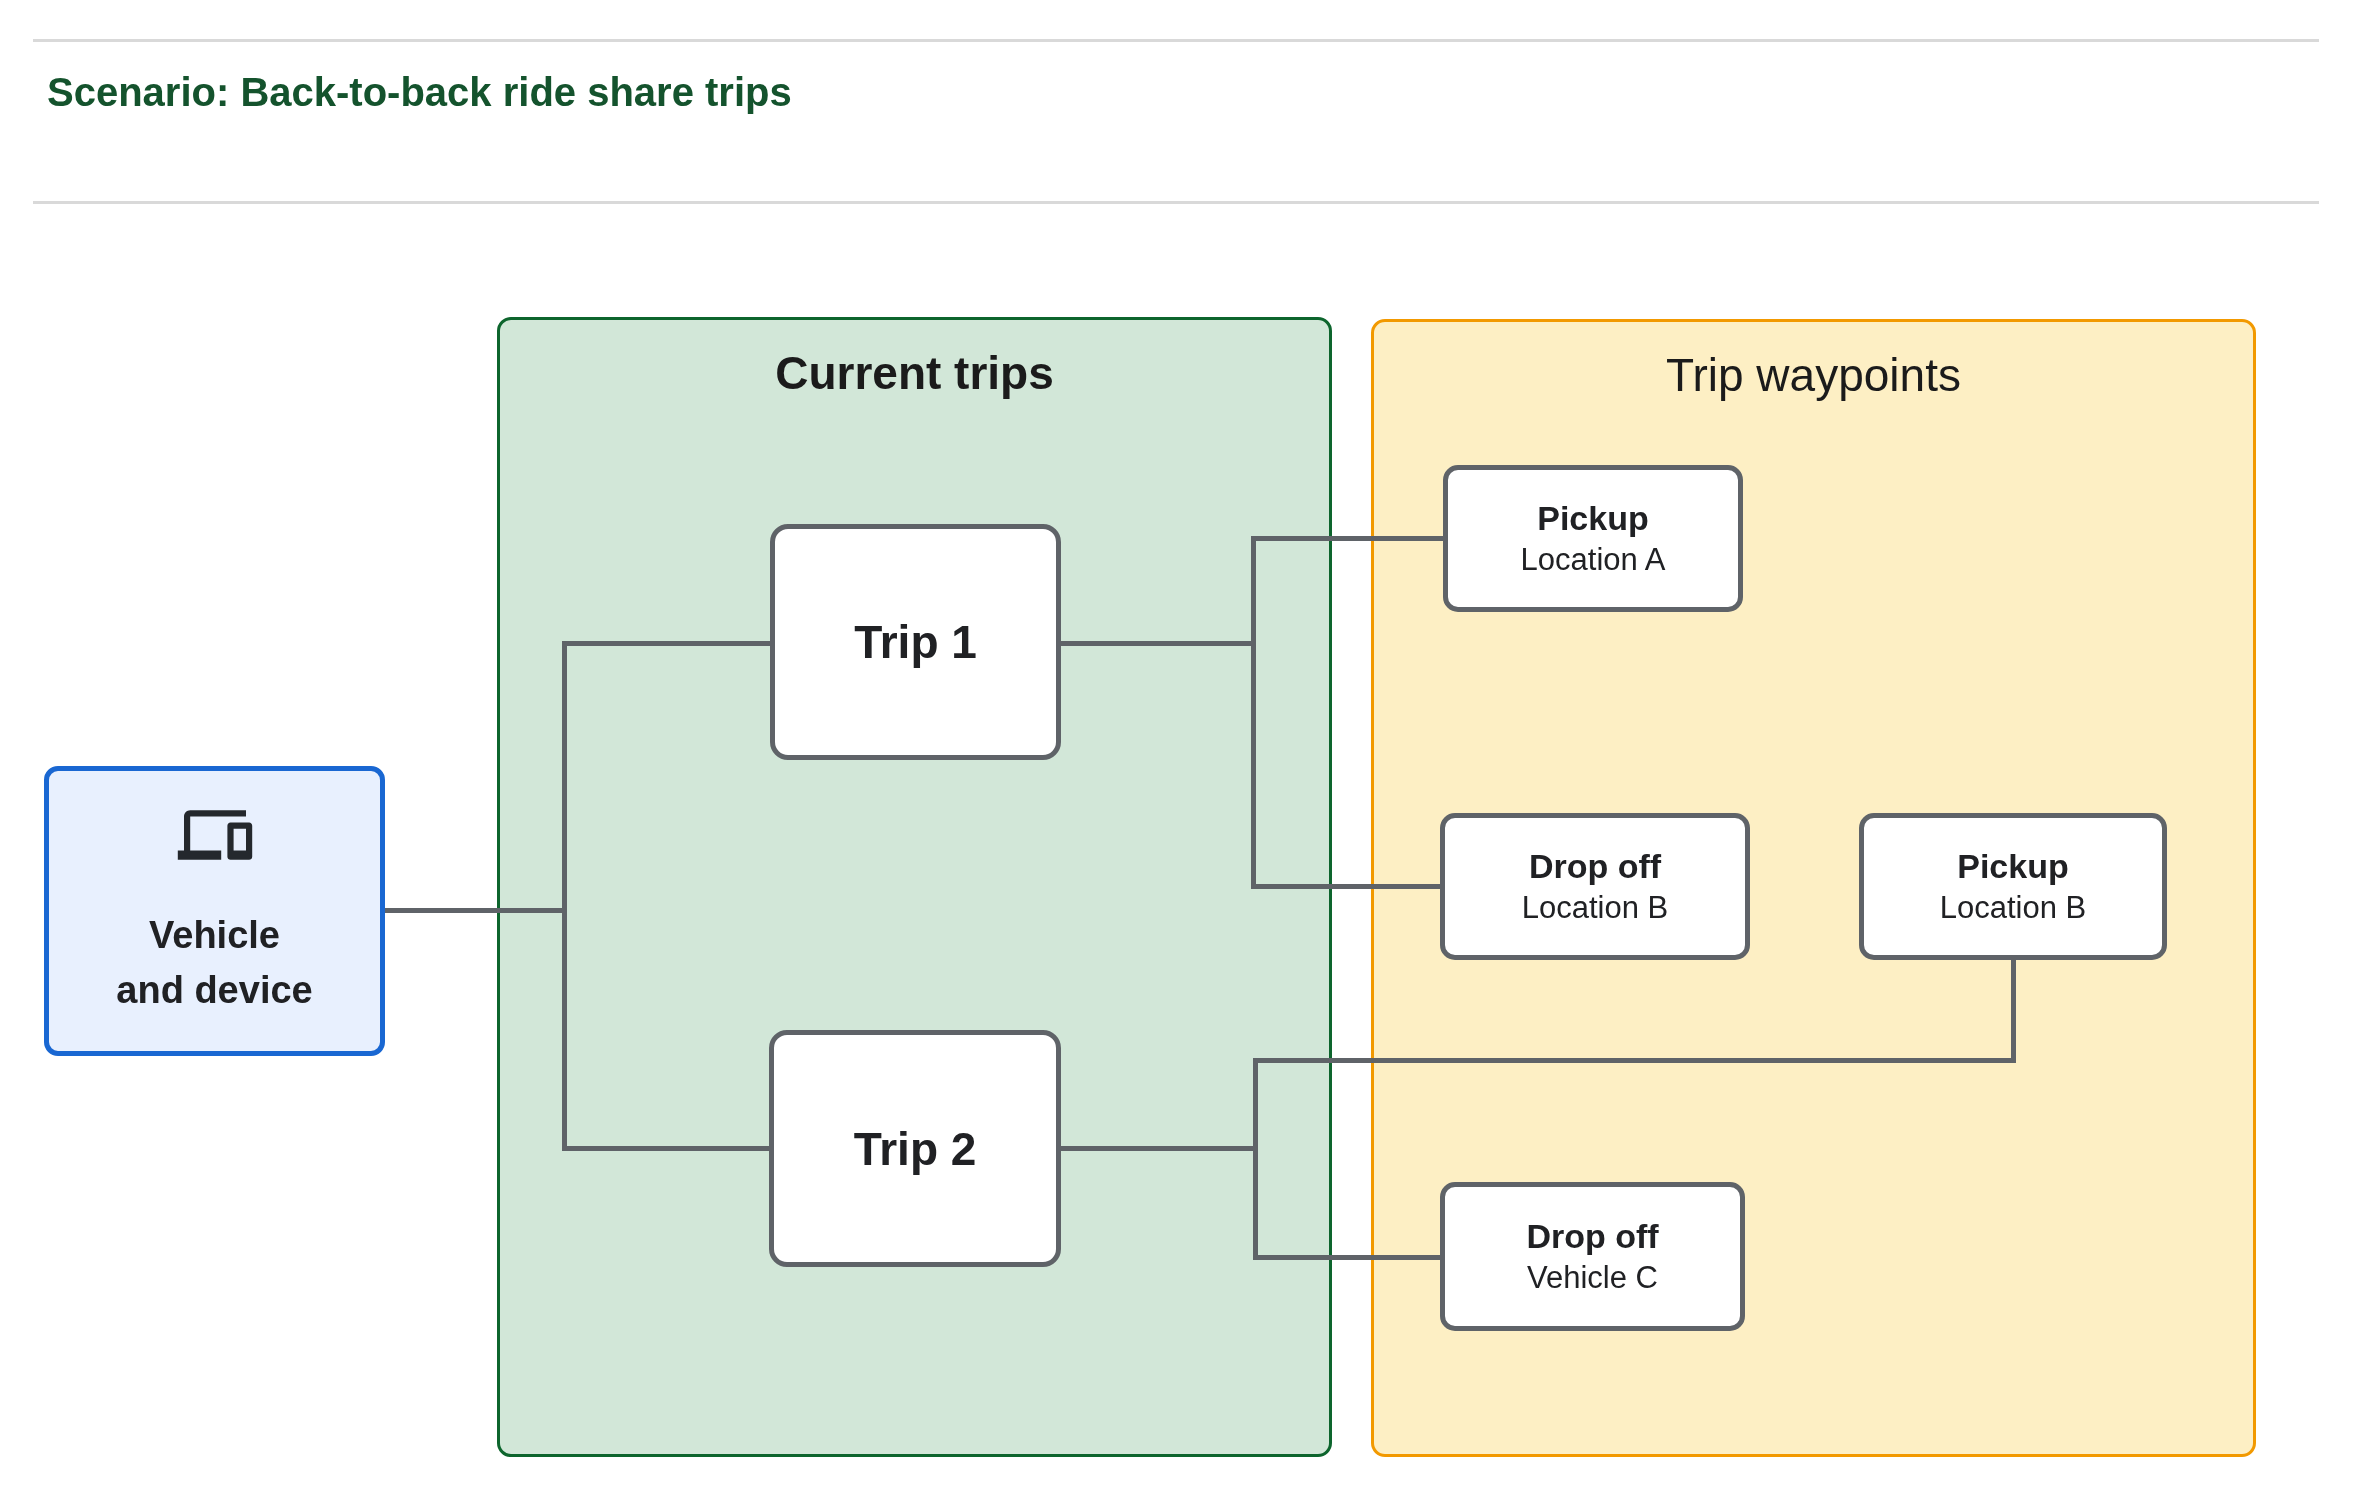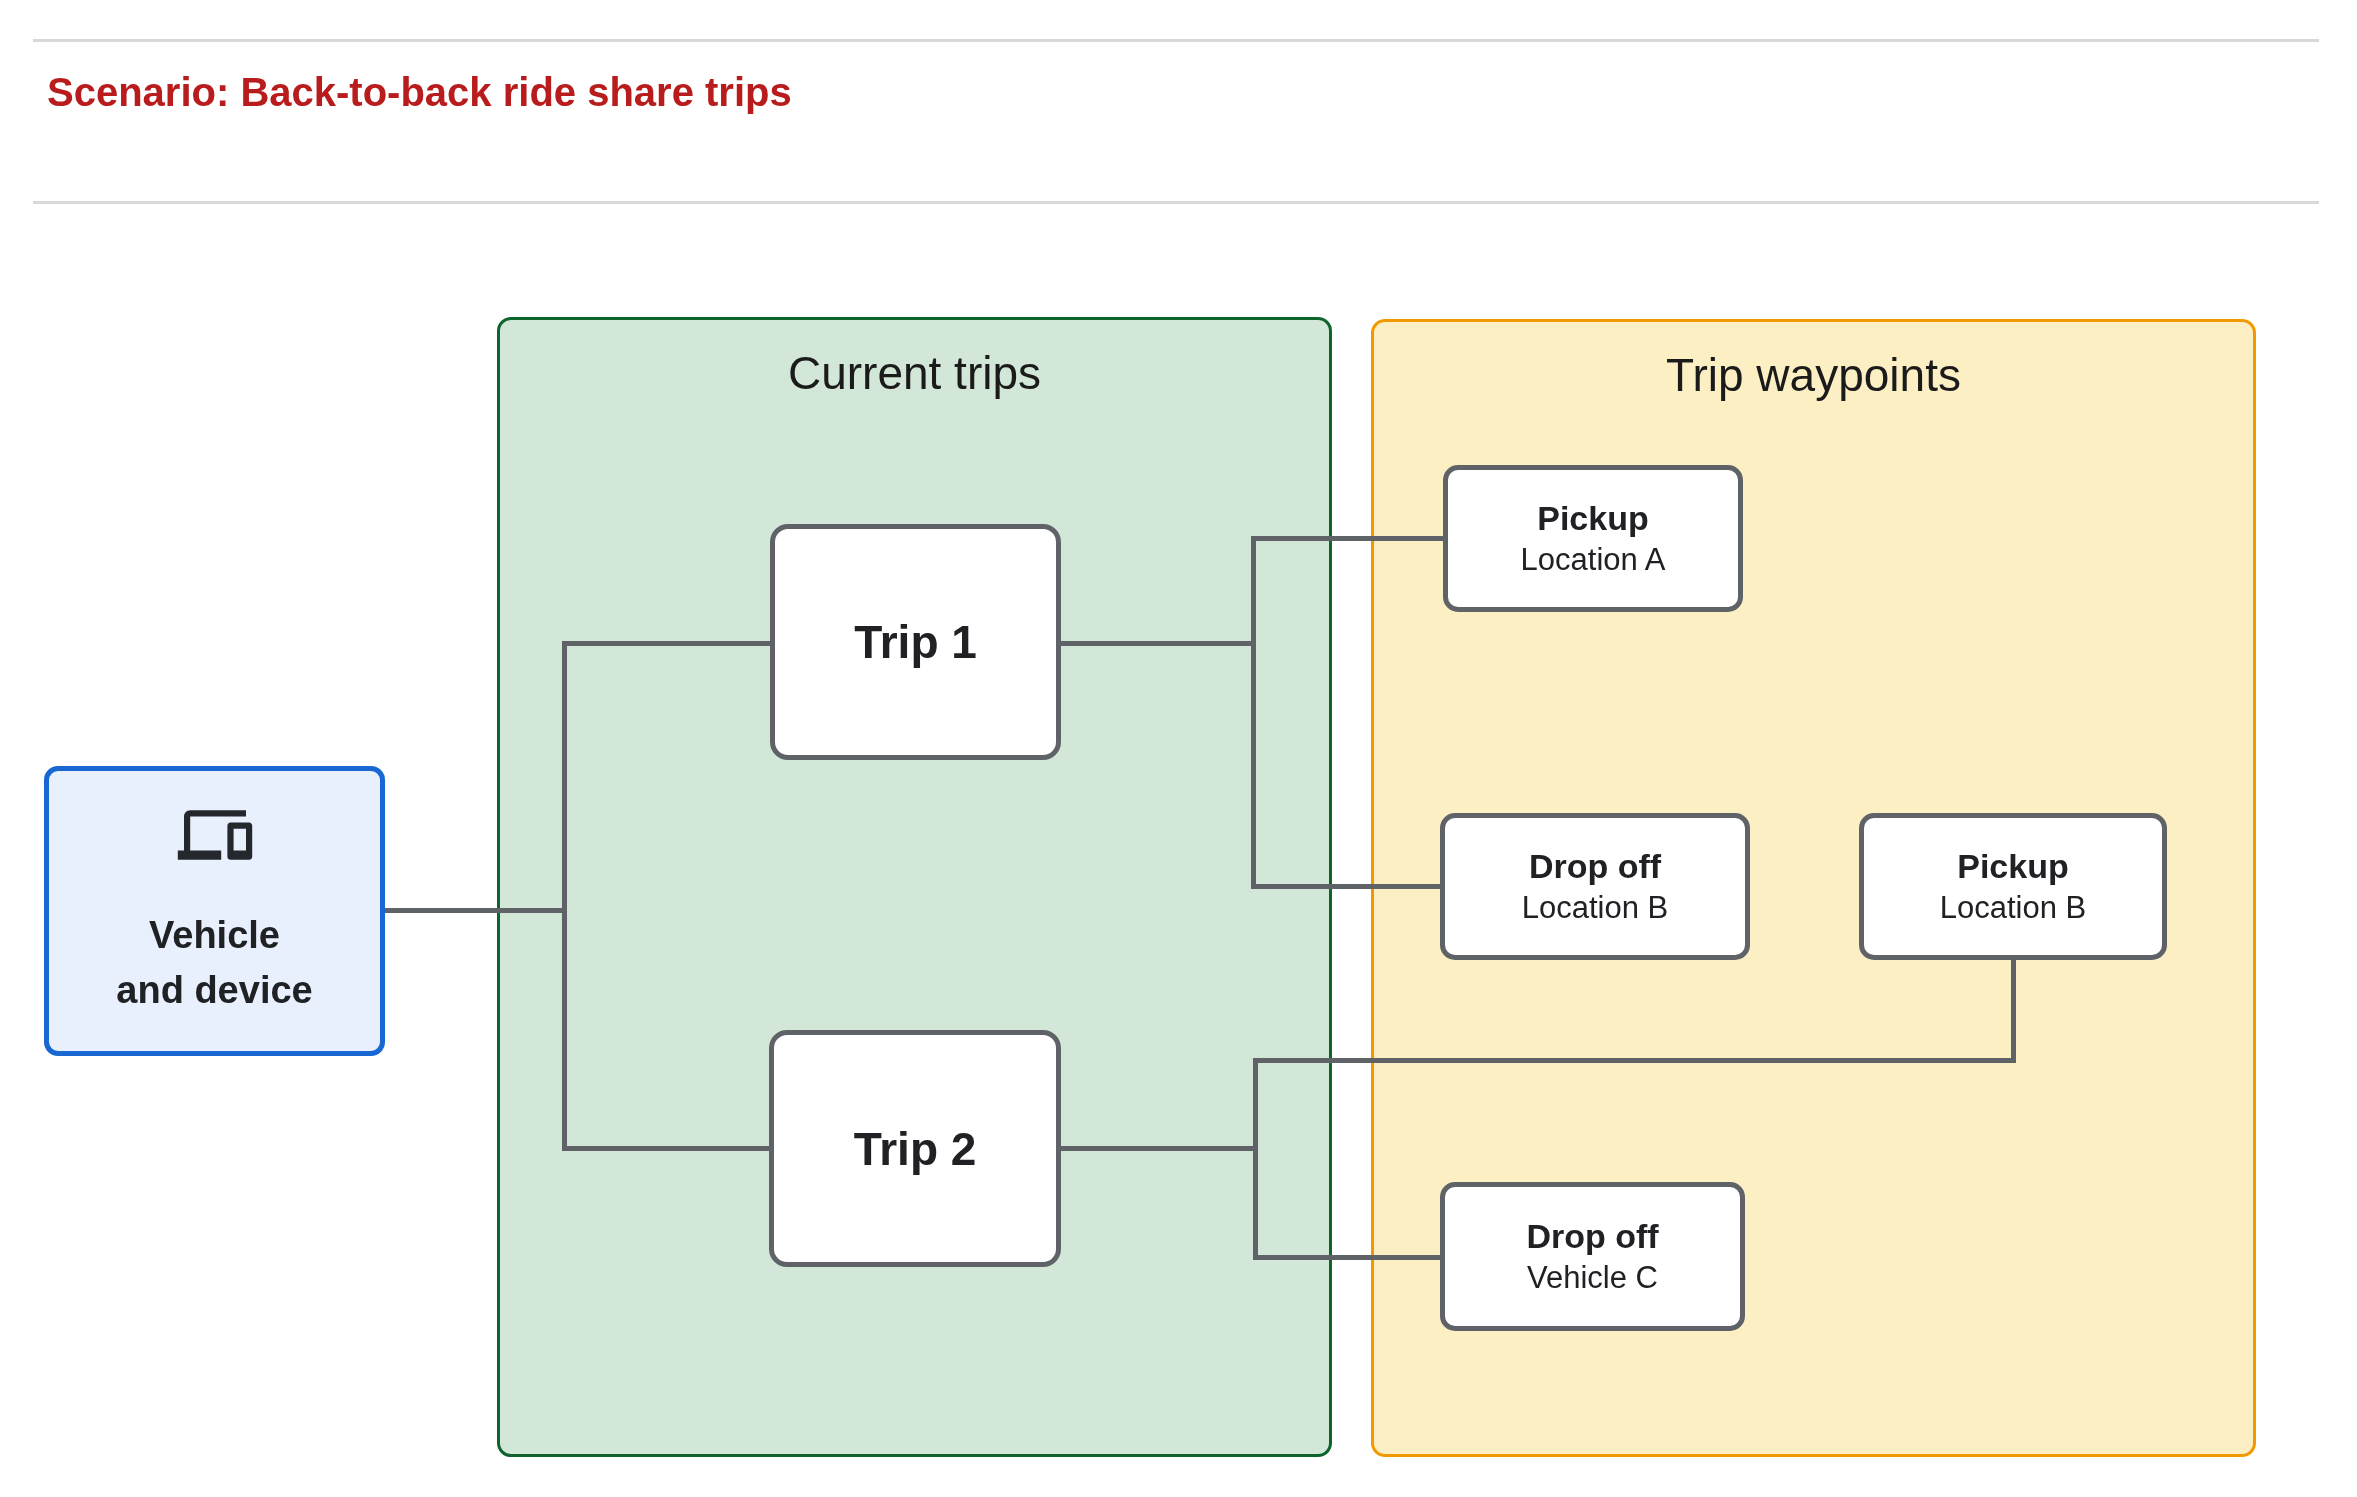--- a/index.html
+++ b/index.html
@@ -7,26 +7,26 @@
     position:relative;
     width:2357px;height:1497px;
     background:#fff;
     font-family:"Liberation Sans","DejaVu Sans",sans-serif;
     color:#202124;
     overflow:hidden;
   }
   .rule{position:absolute;left:33px;width:2286px;height:3px;background:#d9d9d9;}
   .rule.top{top:39px;}
   .rule.bottom{top:201px;}
-  .page-title{position:absolute;left:47px;top:70px;font-size:40px;font-weight:bold;color:#b91c1c;white-space:pre;}
+  .page-title{position:absolute;left:47px;top:70px;font-size:40px;font-weight:bold;color:#14532d;white-space:pre;}
   .page-subtitle{position:absolute;left:254px;top:118px;font-size:36px;color:#111;white-space:pre;}
 
   
   .group{position:absolute;border-radius:14px;box-sizing:border-box;border:3px solid transparent;}
-  .group.green{left:497px;top:317px;width:835px;height:1140px;background:var(--green-fill,#d2e7d8);border-color:var(--green-border,#0d652d);}
+  .group.green{left:497px;top:317px;width:835px;height:1140px;background:var(--green-fill,#d2e7d8);border-color:var(--green-border,#0d652d);font-weight:bold;}
   .group.yellow{left:1371px;top:319px;width:885px;height:1138px;background:var(--yellow-fill,#fdefc4);border-color:var(--yellow-border,#f29900);}
   .group-title{position:absolute;top:26px;left:0;width:100%;text-align:center;font-size:46px;color:#1b1b1b;}
 
   
   .line{position:absolute;background:var(--connector,#5f6368);}
   .h{height:5px;} .v{width:5px;}
   .c1{left:385px;top:908px;width:182px;}
   .c2{left:562px;top:641px;height:510px;}
   .c3{left:564px;top:641px;width:206px;}
   .c4{left:564px;top:1146px;width:205px;}

